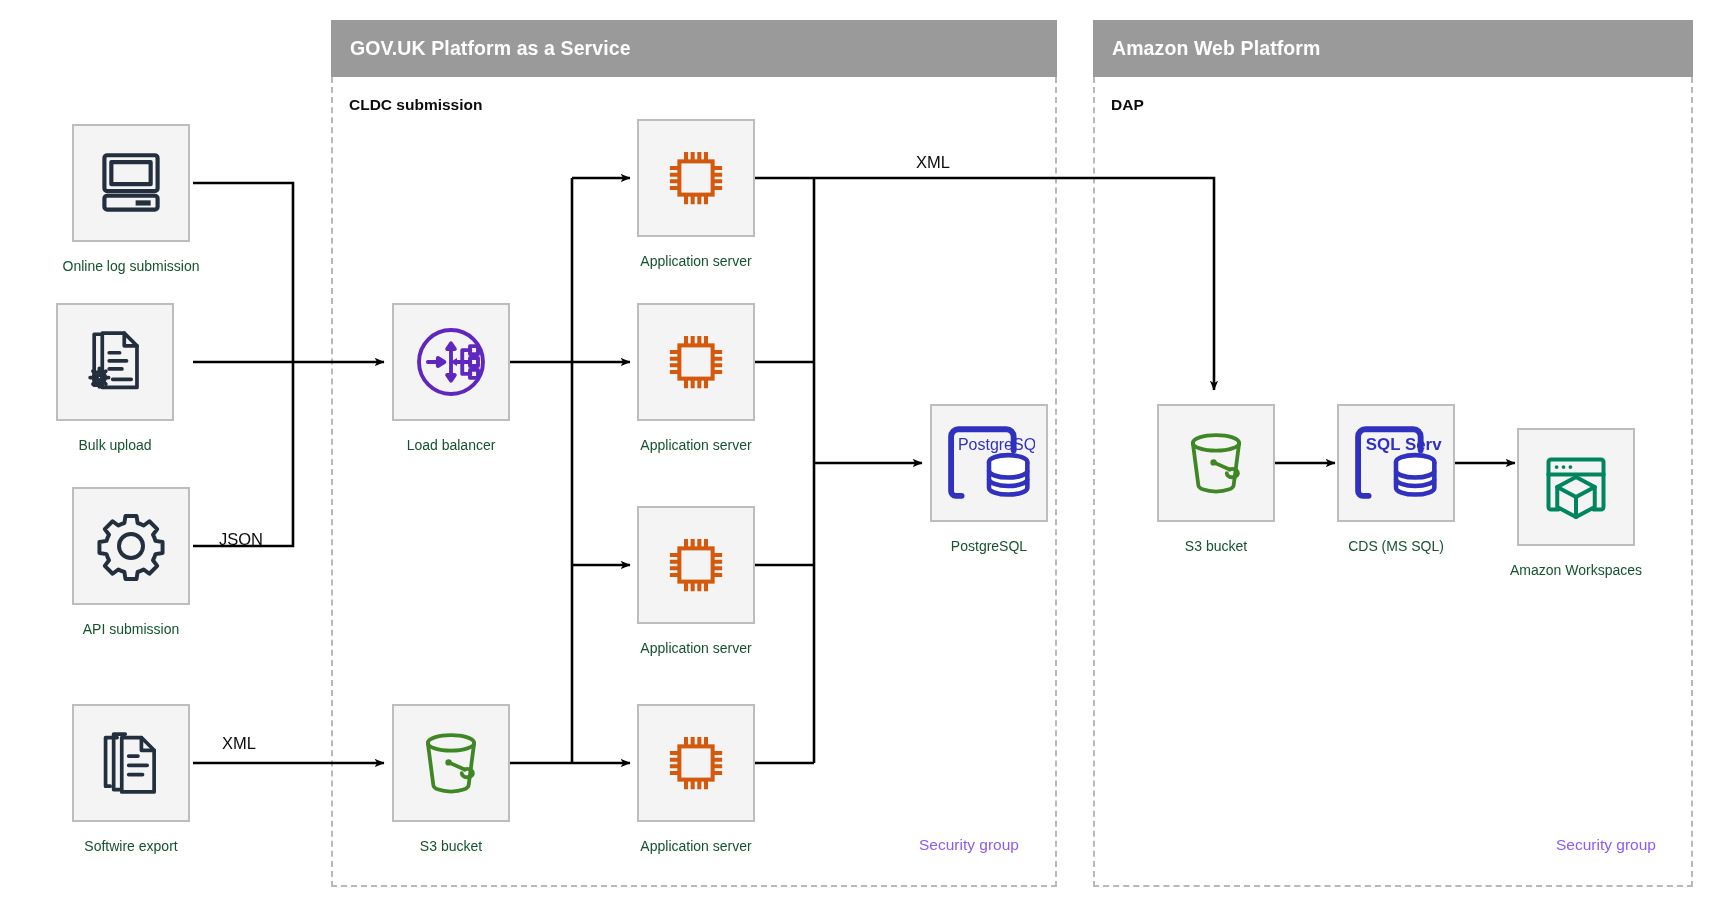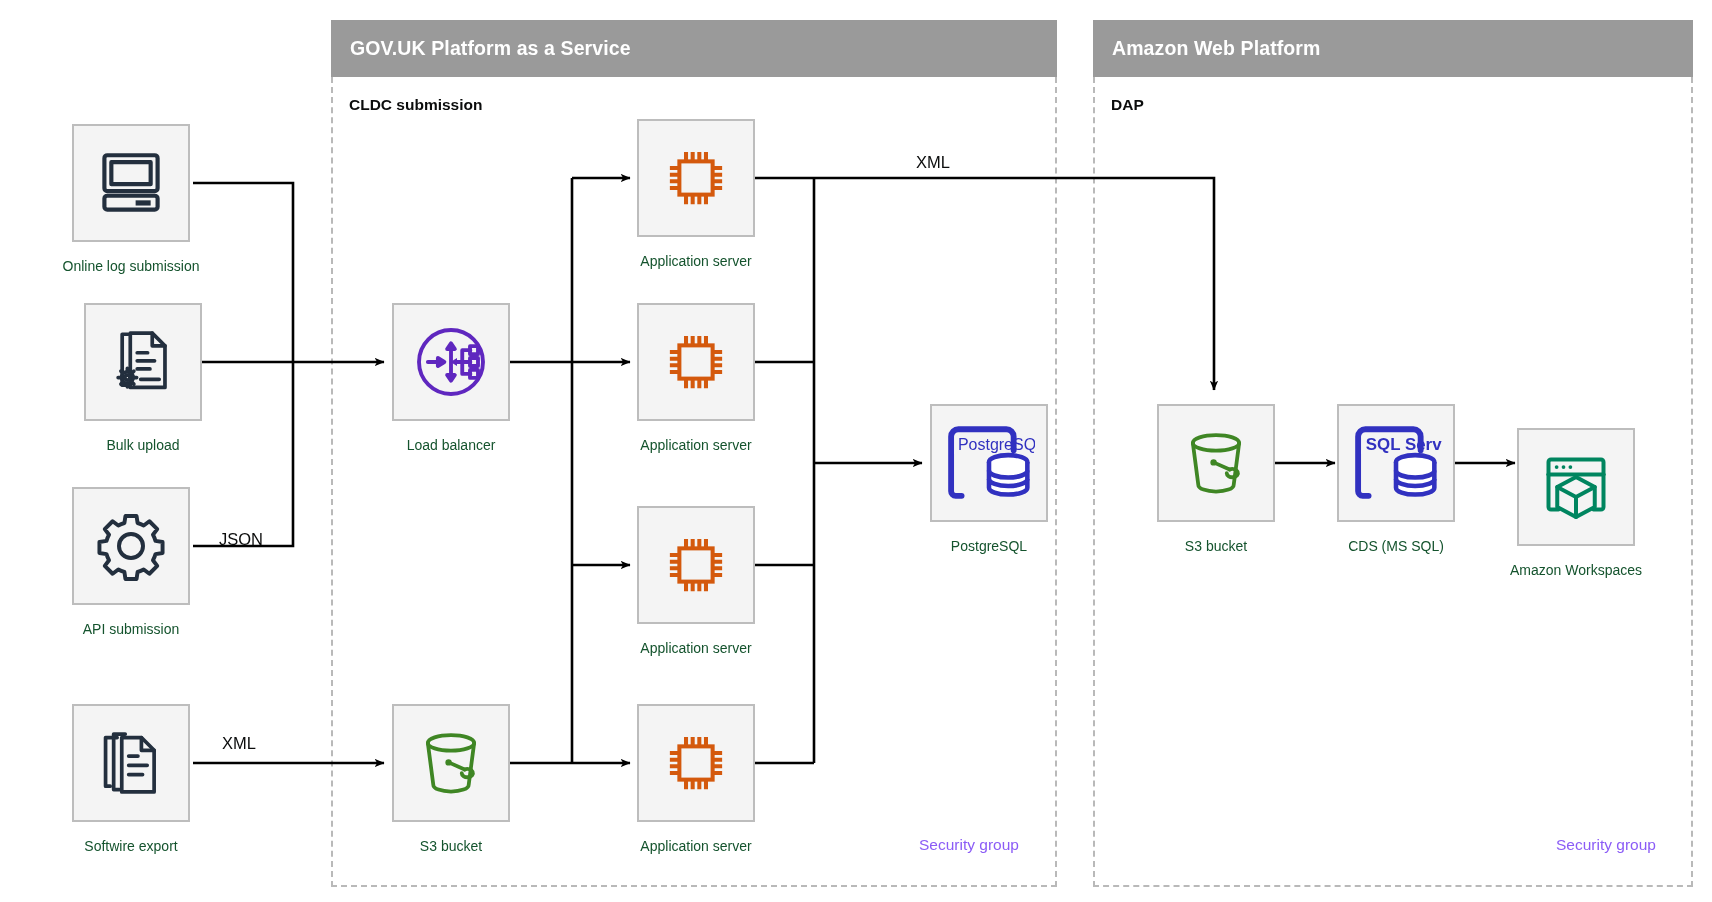--- a/index.html
+++ b/index.html
@@ -96,21 +96,21 @@
       <svg width="74" height="74" viewBox="0 0 64 64" fill="none" stroke="#232f3e" stroke-width="3.6" stroke-linejoin="round" stroke-linecap="round">
         <rect x="9" y="8" width="46" height="31" rx="2.5"></rect>
         <rect x="15" y="14" width="34" height="19"></rect>
         <rect x="9" y="43" width="46" height="12" rx="2.5"></rect>
         <rect x="36" y="47" width="13" height="4.5" fill="#232f3e" stroke="none"></rect>
       </svg>
     </div>
     <div class="cap">Online log submission</div>
   </div>
 
-  <div class="node" style="left:84px;top:303px;">
+  <div class="node" style="left:56px;top:303px;">
     <div class="box">
       <svg width="74" height="74" viewBox="0 0 64 64" fill="none" stroke="#232f3e" stroke-width="3.2" stroke-linejoin="round" stroke-linecap="round">
         <path d="M14 8 h5 M14 8 v44 M14 52 h5"></path>
         <path d="M21 7 h19 l11 11 v36 H21 Z"></path>
         <path d="M40 7 v11 h11"></path>
         <path d="M27 24 h9 M27 31 h15 M27 38 h11 M30 47 h16"></path>
         <circle cx="18.5" cy="45.5" r="5"></circle>
         <circle cx="18.5" cy="45.5" r="2.2"></circle>
         <path d="M18.5 37.5 v2.2 M18.5 51.3 v2.2 M10.5 45.5 h2.2 M24.3 45.5 h2.2
                  M12.9 39.9 l1.6 1.6 M22.5 49.5 l1.6 1.6 M24.1 39.9 l-1.6 1.6 M14.5 49.5 l-1.6 1.6"></path>

